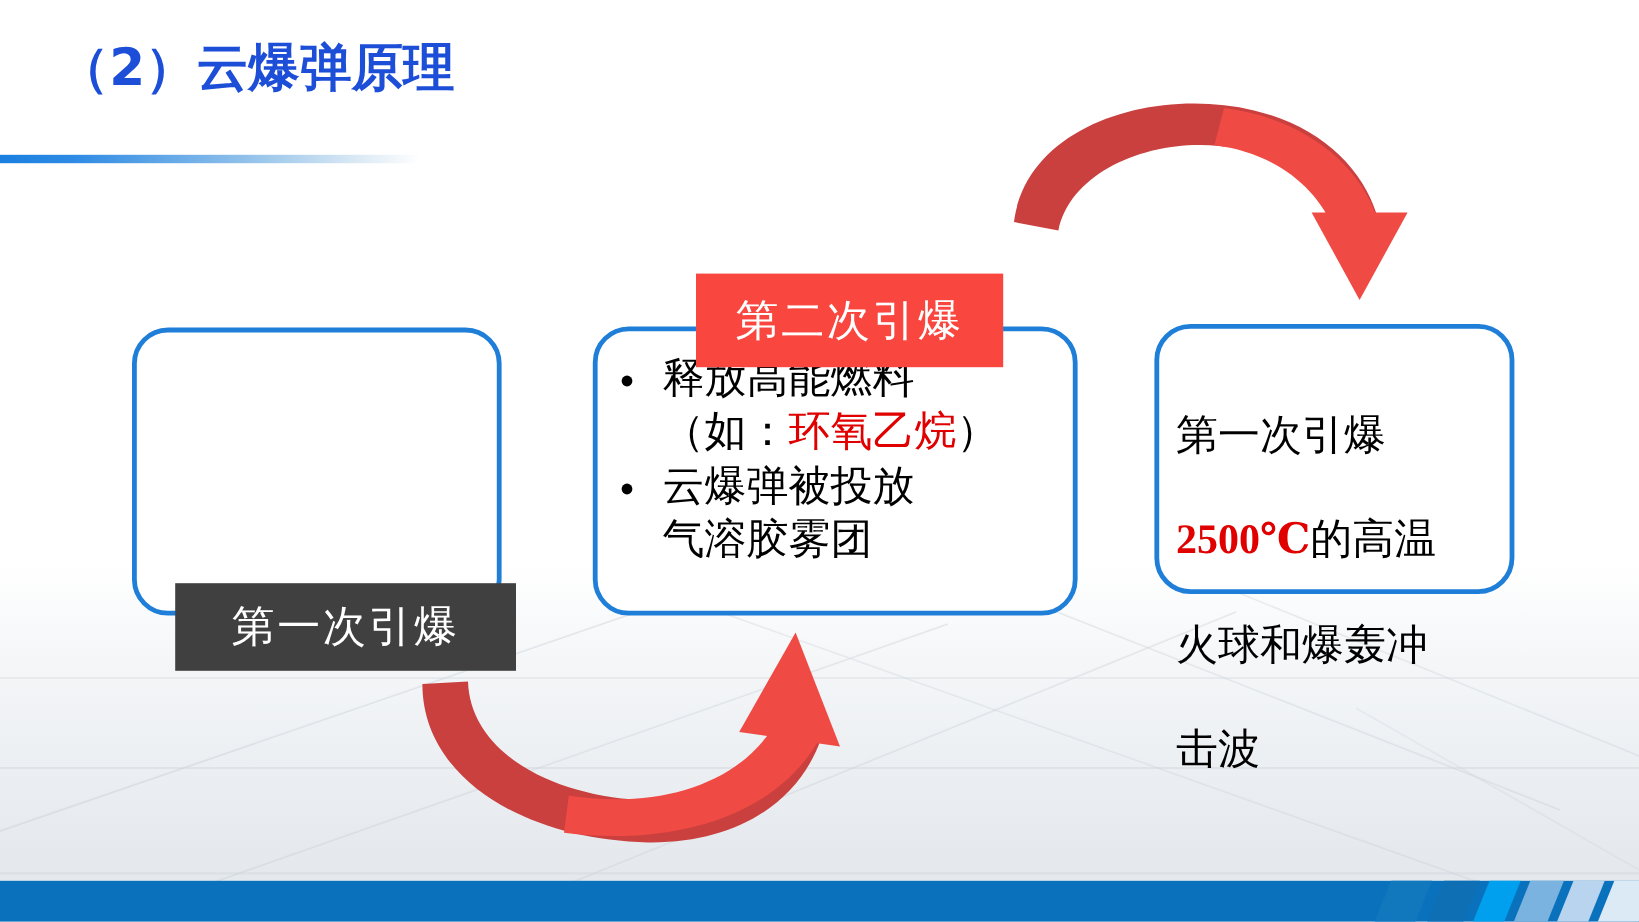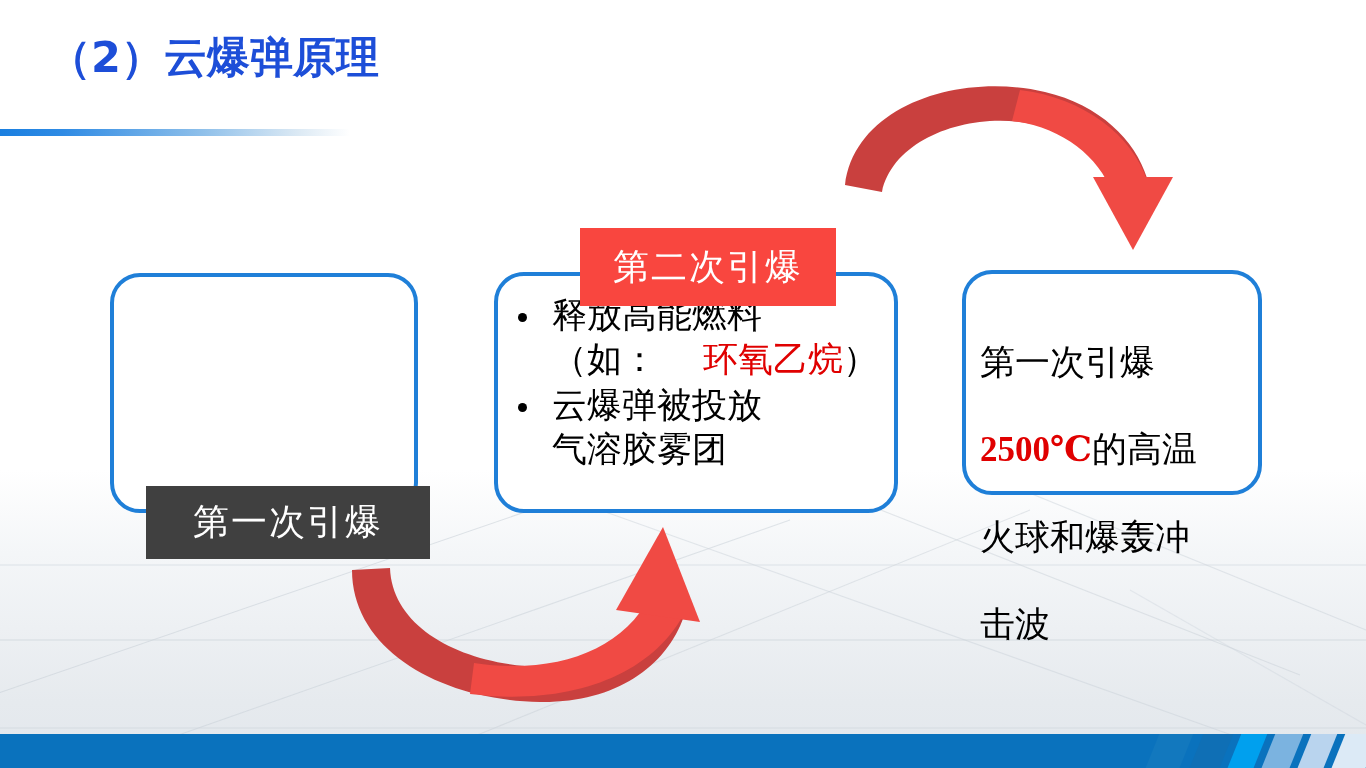--- a/index.html
+++ b/index.html
@@ -89,21 +89,20 @@
     top: 297px;
     width: 280px;
     line-height: 1.25;
   }
   .red-em {
     color: #e00000;
     font-weight: bold;
   }
   .red-plain {
     color: #e00000;
-    margin-left: 46px;
   }
 
   
   .bullets {
     position: absolute;
     left: 508px;
     top: 294px;
     width: 390px;
     margin: 0;
     padding: 0;

